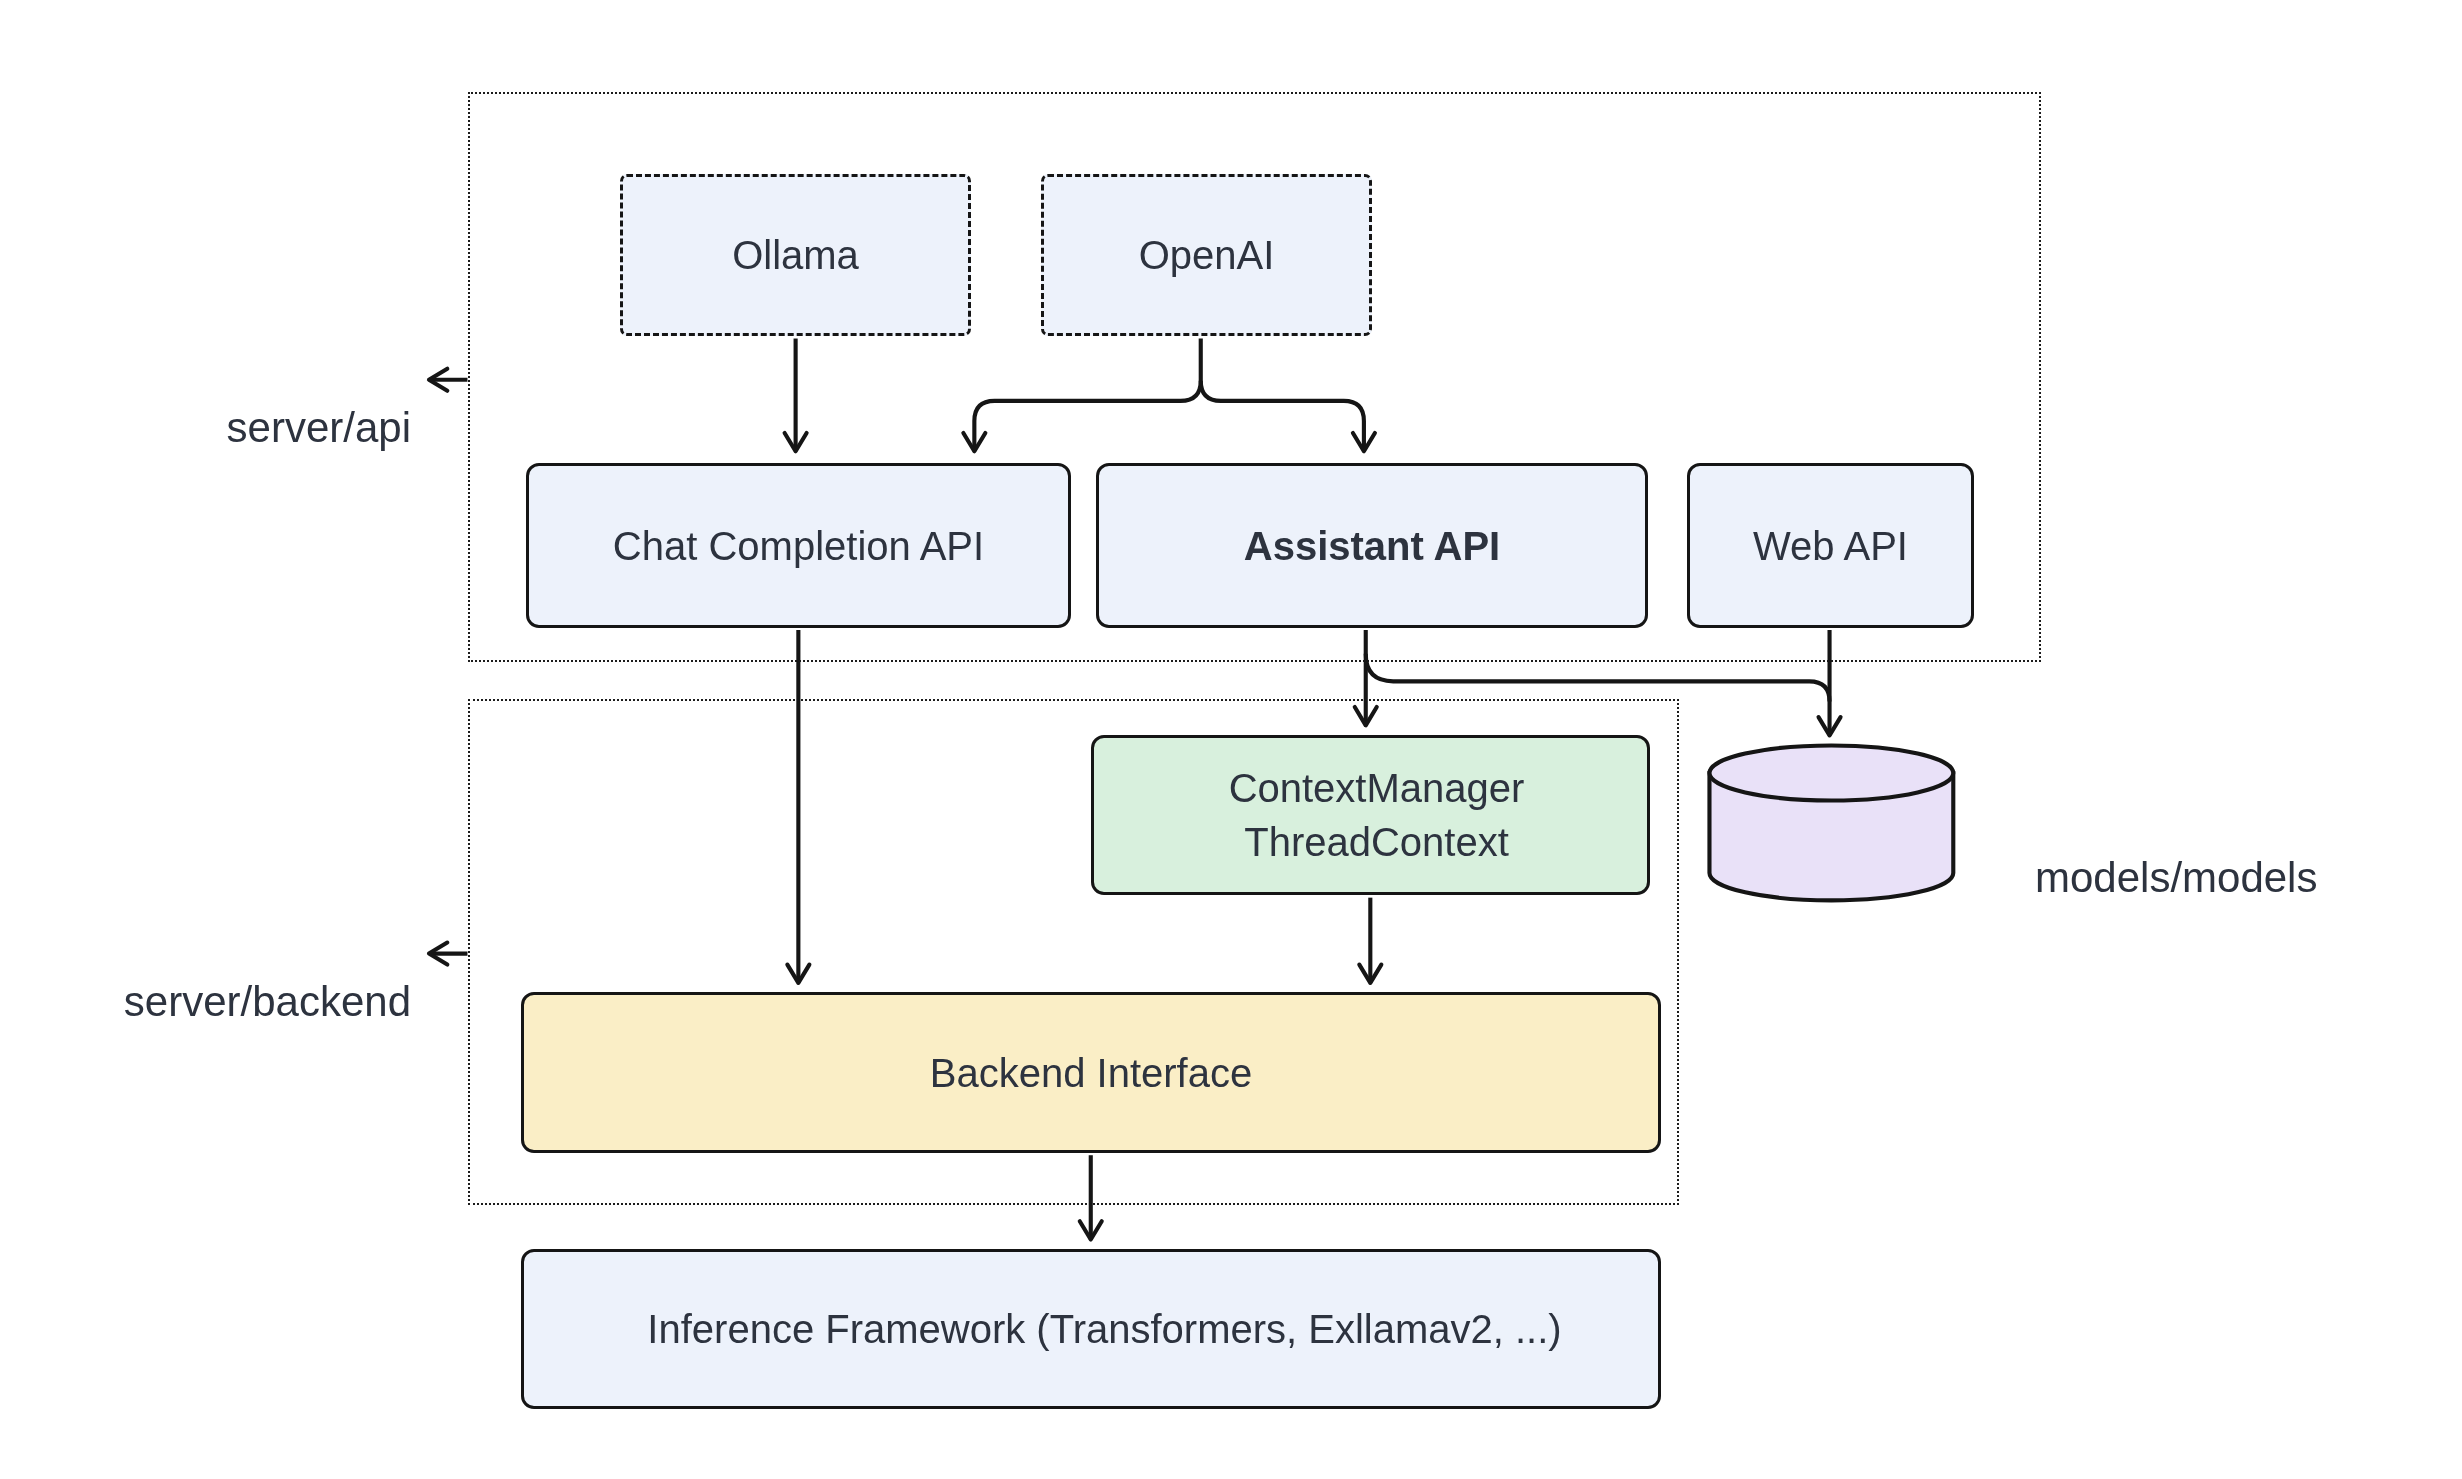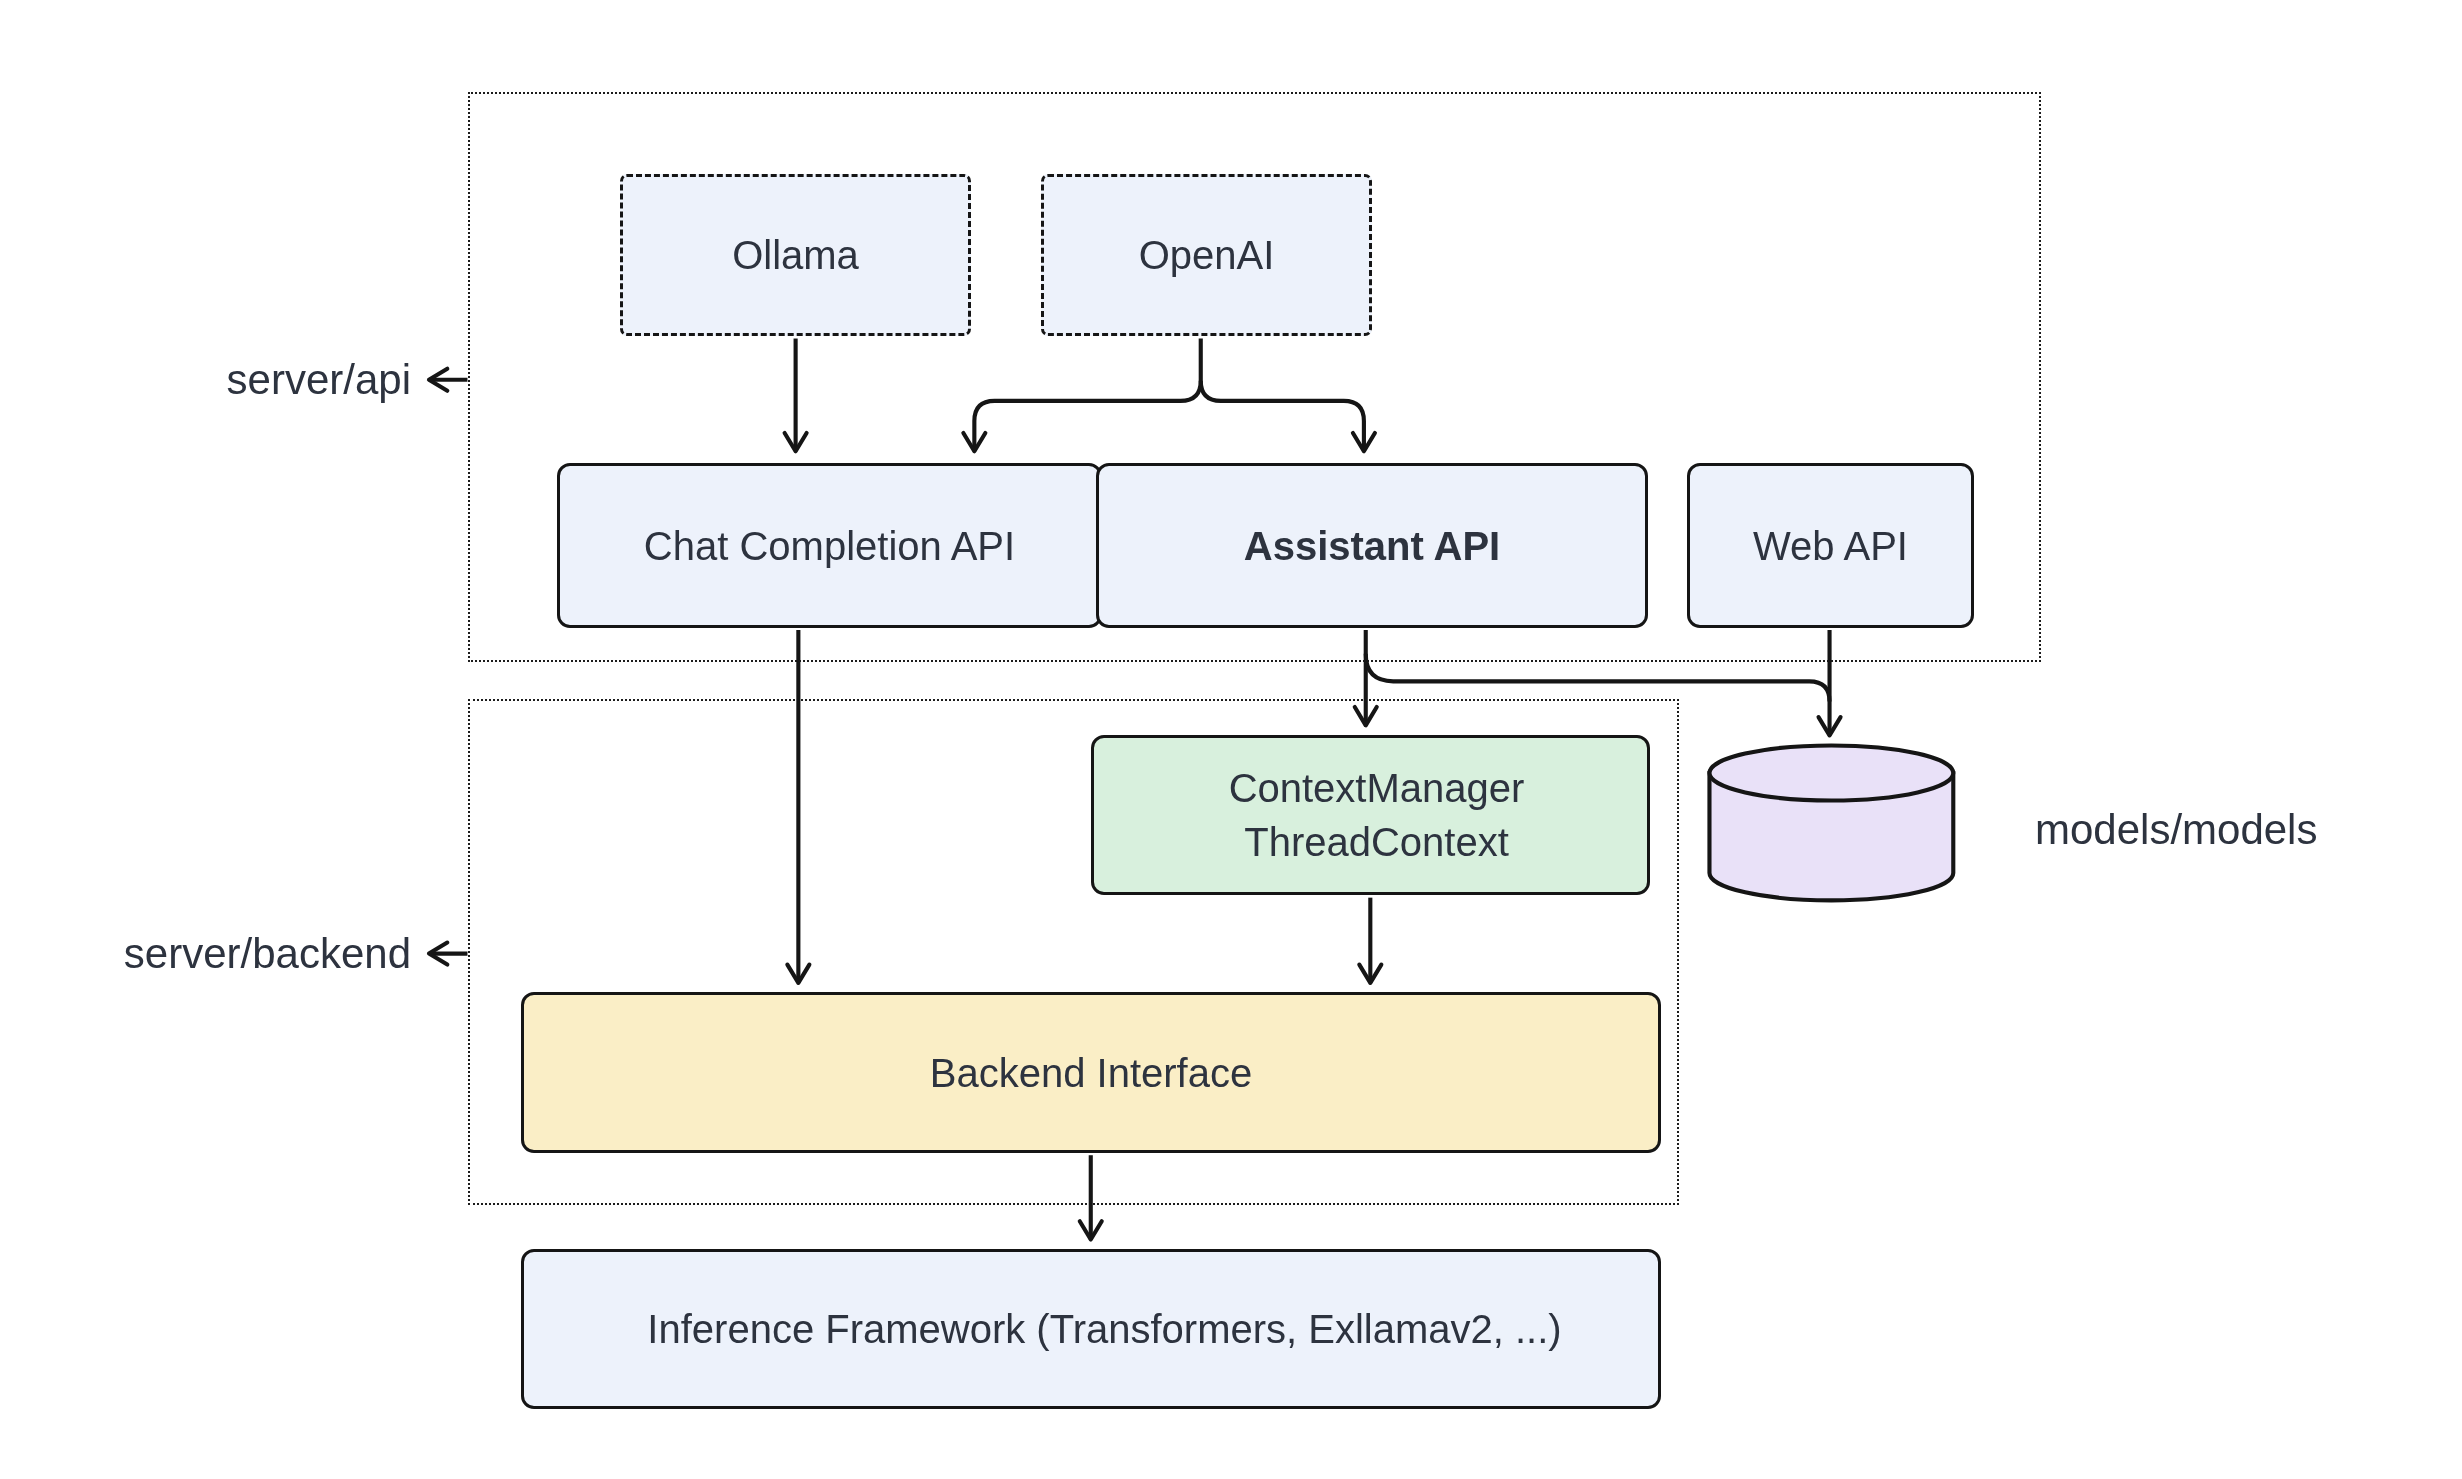--- a/index.html
+++ b/index.html
@@ -34,20 +34,21 @@
   .node.dashed { border-style: dashed; border-radius: 7px; }
   .fill-blue   { background: #edf2fb; }
   .fill-green  { background: #d8f0dd; }
   .fill-yellow { background: #faeec6; }
   .side-label {
     position: absolute;
     font-size: 42px;
     line-height: 48px;
     white-space: nowrap;
     color: #2d333f;
+    margin-top: 48px;
   }
   .cyl-label {
     position: absolute;
     font-size: 40px;
     line-height: 48px;
     text-align: center;
     color: #2d333f;
   }
   svg.overlay {
     position: absolute;
@@ -85,21 +86,21 @@
   <div class="side-label" style="left:83px; top:930px; width:328px; text-align:right;">server/backend</div>
   <div class="side-label" style="left:2035px; top:806px;">models/models</div>
 
   <div class="node dashed fill-blue" style="left:620px; top:174px; width:351px; height:162px;">
     <span>Ollama</span>
   </div>
   <div class="node dashed fill-blue" style="left:1041px; top:174px; width:331px; height:162px;">
     <span>OpenAI</span>
   </div>
 
-  <div class="node fill-blue" style="left:557px; top:463px; width:545px; height:165px;">
+  <div class="node fill-blue" style="left:526px; top:463px; width:545px; height:165px;">
     <span>Chat Completion API</span>
   </div>
   <div class="node fill-blue" style="left:1096px; top:463px; width:552px; height:165px;font-weight:bold;">
     <span>Assistant API</span>
   </div>
   <div class="node fill-blue" style="left:1687px; top:463px; width:287px; height:165px;">
     <span>Web API</span>
   </div>
 
   <div class="node fill-green" style="left:1091px; top:735px; width:559px; height:160px;padding-left:12px;">

